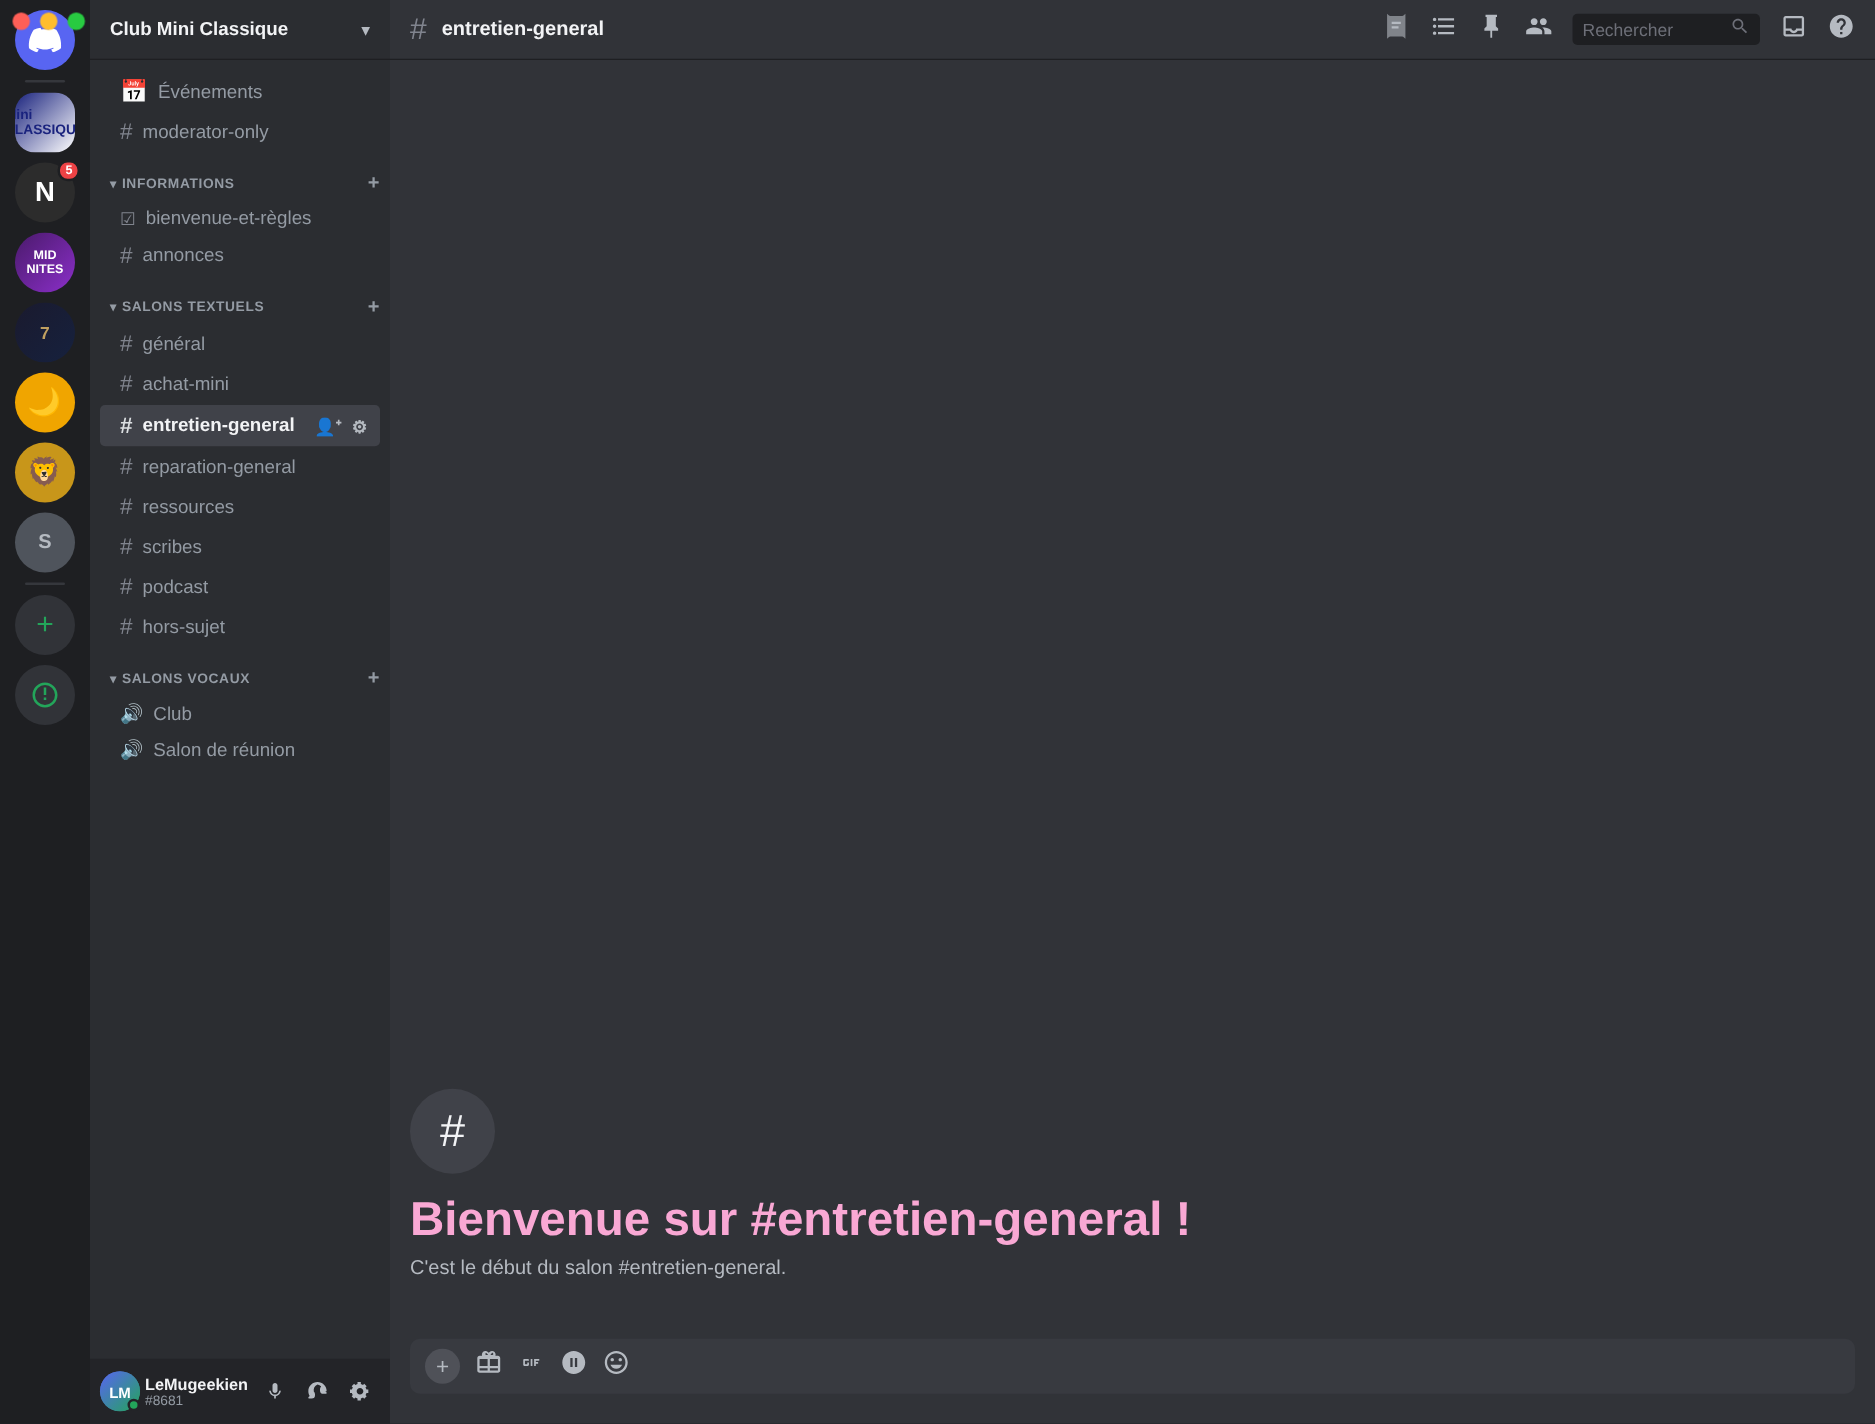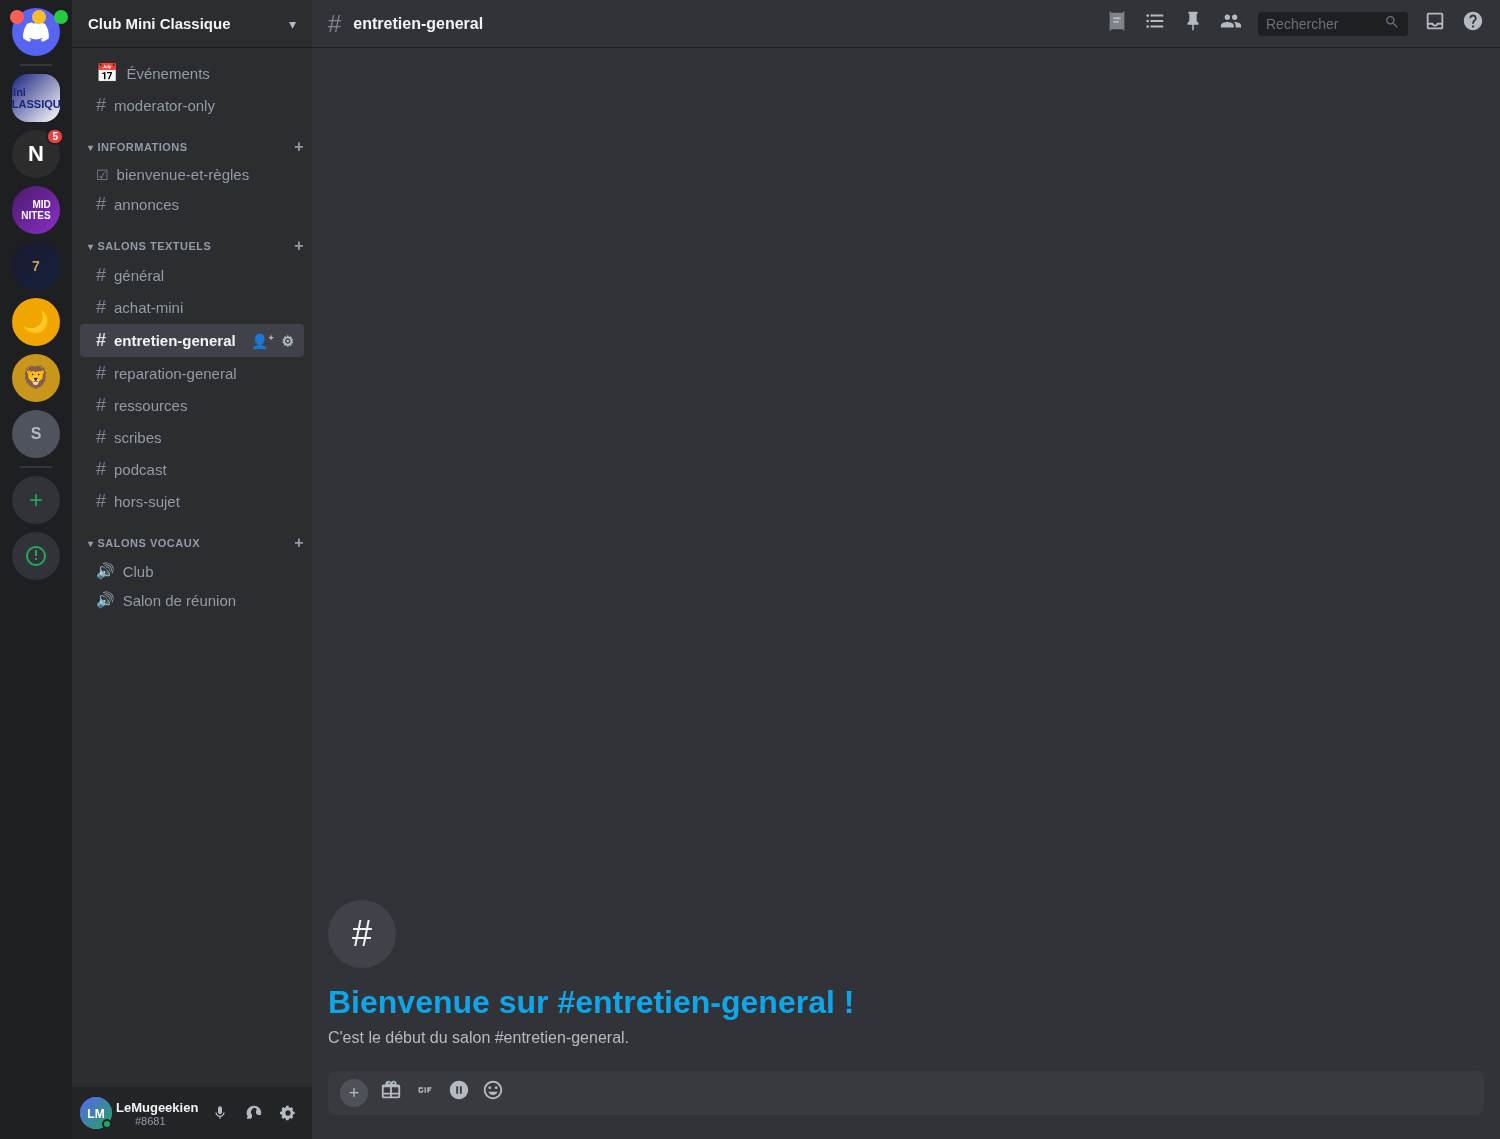--- a/index.html
+++ b/index.html
@@ -205,21 +205,20 @@
       color: #f2f3f5;
       font-size: 13px;
       font-weight: 600;
       white-space: nowrap;
       overflow: hidden;
       text-overflow: ellipsis;
     }
     .user-discriminator {
       color: #949ba4;
       font-size: 11px;
-      margin-left: 19px;
     }
     .user-controls {
       display: flex;
       gap: 2px;
     }
     .user-control-btn {
       width: 32px;
       height: 32px;
       border-radius: 4px;
       display: flex;
@@ -315,29 +314,29 @@
       align-items: center;
       justify-content: center;
       margin-bottom: 16px;
     }
     .welcome-icon-hash {
       font-size: 36px;
       color: #f2f3f5;
       font-weight: 300;
     }
     .welcome-title {
-      color: #0ea5e9;
-      font-size: 32px;
+      color: #f9a8d4;
+      font-size: 38px;
       font-weight: 700;
       margin-bottom: 8px;
     }
     .welcome-description {
       color: #b5bac1;
       font-size: 16px;
-      margin-bottom: 8px;
+      margin-bottom: 31px;
     }
     .modify-link {
       color: #00a8fc;
       font-size: 14px;
       cursor: pointer;
       display: flex;
       align-items: center;
       gap: 6px;
       text-decoration: none;
     }
@@ -446,21 +445,21 @@
       <span style="color:#1a237e;font-size:11px;font-weight:900;">Mini<br>CLASSIQUE</span>
     </div>
   </div>
 
   <div class="server-icon" style="background:#2c2c2c;border-radius:50%;">
     <span style="color:white;font-size:22px;font-weight:700;">N</span>
     <span class="badge">5</span>
   </div>
 
   <div class="server-icon" style="background:#2d1f3d;border-radius:50%;overflow:hidden;">
-    <div style="width:100%;height:100%;background:linear-gradient(135deg,#4a1a6b,#8b2fc9);display:flex;align-items:center;justify-content:center;font-size:10px;color:white;text-align:right;font-weight:700;">MID<br>NITES</div>
+    <div style="width:100%;height:100%;background:linear-gradient(135deg,#4a1a6b,#8b2fc9);display:flex;align-items:center;justify-content:center;font-size:10px;color:white;text-align:center;font-weight:700;">MID<br>NITES</div>
   </div>
 
   <div class="server-icon" style="background:#0d1117;border-radius:50%;overflow:hidden;">
     <div style="width:100%;height:100%;background:linear-gradient(135deg,#1a1a2e,#16213e);display:flex;align-items:center;justify-content:center;font-size:14px;color:#c0a060;font-weight:700;">7</div>
   </div>
 
   <div class="server-icon" style="background:#f0a500;border-radius:50%;display:flex;align-items:center;justify-content:center;font-size:22px;">🌙</div>
 
   <div class="server-icon" style="background:#c8961a;border-radius:50%;display:flex;align-items:center;justify-content:center;font-size:22px;">🦁</div>
 

